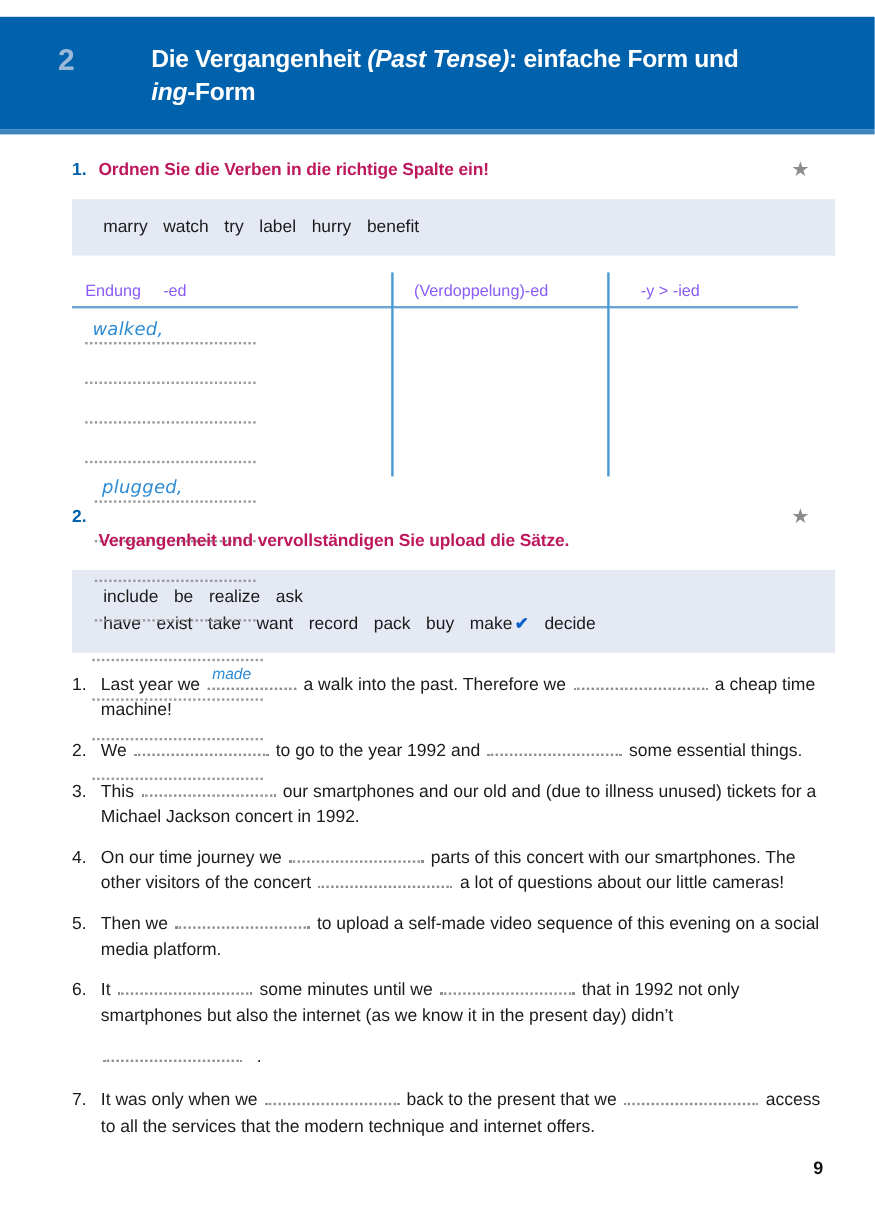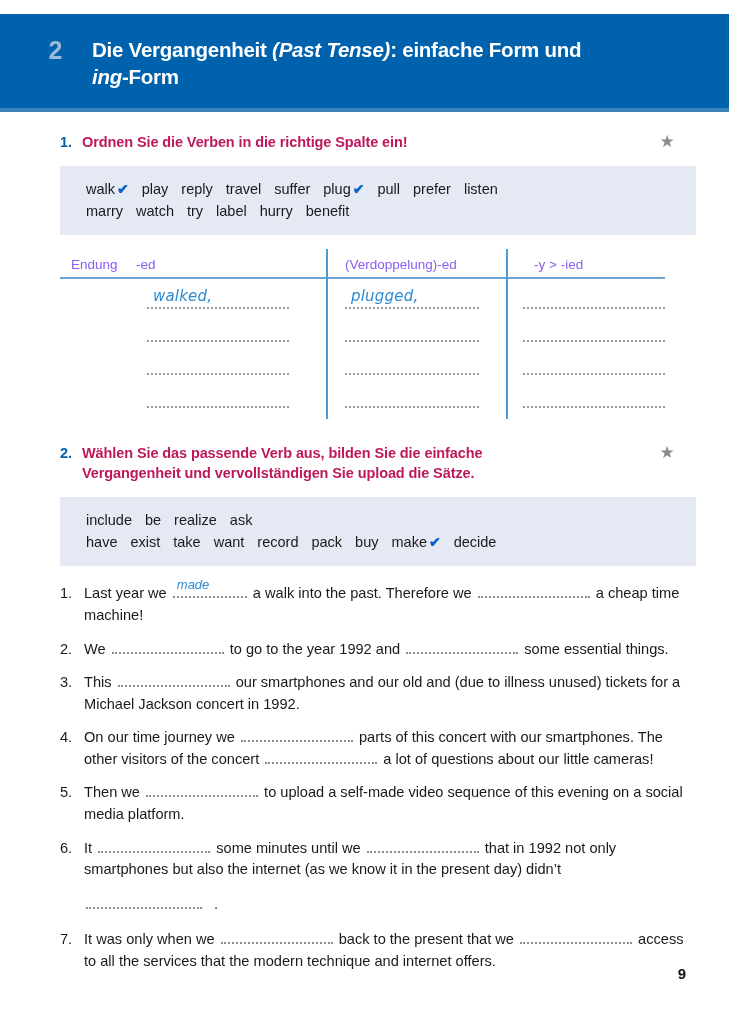--- a/index.html
+++ b/index.html
@@ -38,21 +38,21 @@
     width: 62px;
     text-align: right;
     font-size: 25px;
     font-weight: bold;
     color: #9db9d8;
     line-height: 1.18;
     flex: 0 0 auto;
     letter-spacing: -0.3px;
   }
   .chapter-title {
-    margin-left: 30px;
+    margin-left: 64px;
     font-size: 20.5px;
     font-weight: bold;
     color: #ffffff;
     line-height: 1.32;
     letter-spacing: -0.25px;
     max-width: 570px;
   }
   .chapter-title .it { font-style: italic; }
 
   
@@ -137,20 +137,21 @@
   .vt-rule {
     height: 2px;
     background: #6ba4d4;
     width: 100%;
   }
   .vt-body {
     display: flex;
     position: relative;
     padding-top: 4px;
     height: 142px;
+    flex-direction: column;
   }
   .vt-col {
     flex: 0 0 auto;
     position: relative;
   }
   .vt-col.spacer { width: 76px; }
   .vt-col.a { width: 190px; }
   .vt-col.b { width: 180px; padding-left: 19px; }
   .vt-col.c { width: 160px; padding-left: 17px; }
   .vdiv {
@@ -259,21 +260,20 @@
 <div class="content">
 
   <div style="height:20px"></div>
   <div class="ex-head">
     <div class="ex-num">1.</div>
     <div class="ex-text">Ordnen Sie die Verben in die richtige Spalte ein!</div>
     <div class="star-icon">★</div>
   </div>
 
   <div class="wordbank">
-    <div id="e1l1"><span class="w">walk<span class="check">✔</span></span><span class="w">play</span><span class="w">reply</span><span class="w">travel</span><span class="w">suffer</span><span class="w">plug<span class="check">✔</span></span><span class="w">pull</span><span class="w">prefer</span><span class="w">listen</span></div>
     <div id="e1l2"><span class="w">marry</span><span class="w">watch</span><span class="w">try</span><span class="w">label</span><span class="w">hurry</span><span class="w">benefit</span></div>
   </div>
 
   <div class="verb-table">
     <div class="vt-head">
       <div class="c-lab">Endung</div>
       <div class="c1">-ed</div>
       <div class="c2">(Verdoppelung)-ed</div>
       <div class="c3">-y &gt; -ied</div>
     </div>
@@ -325,21 +325,21 @@
           <div class="blank-row">
             <div class="dots"></div>
           </div>
         </div>
     </div>
   </div>
 
   <div style="height:22px"></div>
   <div class="ex-head">
     <div class="ex-num">2.</div>
-    <div class="ex-text"><span>Wählen Sie das passende Verb aus, bilden Sie die einfache</span><br><span>Vergangenheit und vervollständigen Sie upload die Sätze.</span></div>
+    <div class="ex-text"><br><span>Vergangenheit und vervollständigen Sie upload die Sätze.</span></div>
     <div class="star-icon">★</div>
   </div>
 
   <div class="wordbank">
     <div id="e2l2"><span class="w">include</span><span class="w">be</span><span class="w">realize</span><span class="w">ask</span></div>
     <div id="e2l1"><span class="w">have</span><span class="w">exist</span><span class="w">take</span><span class="w">want</span><span class="w">record</span><span class="w">pack</span><span class="w">buy</span><span class="w">make<span class="check">✔</span></span><span class="w">decide</span></div>
   </div>
 
   <div class="sentences" id="sentence-list">
       <div class="s-item">

